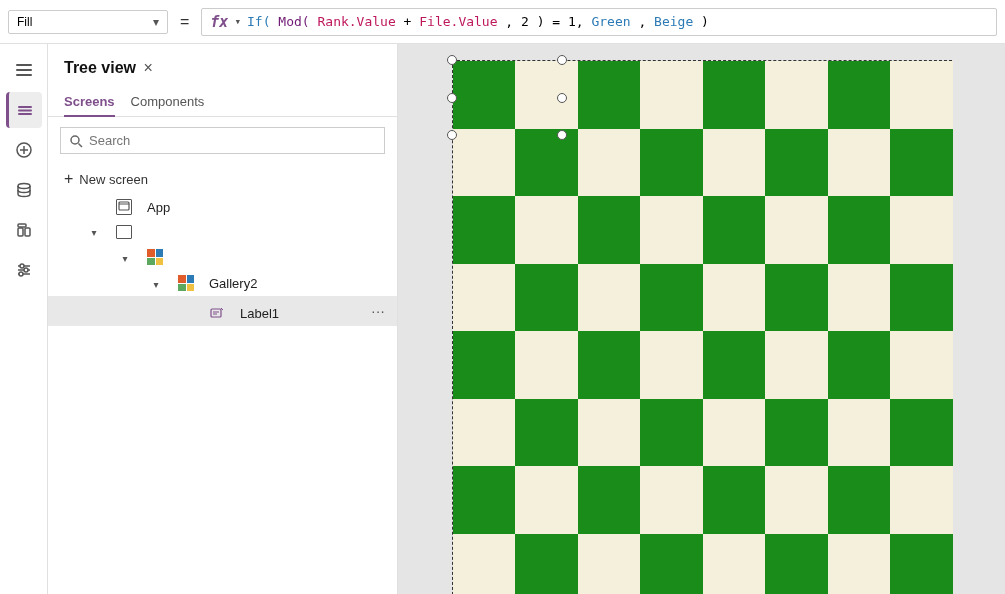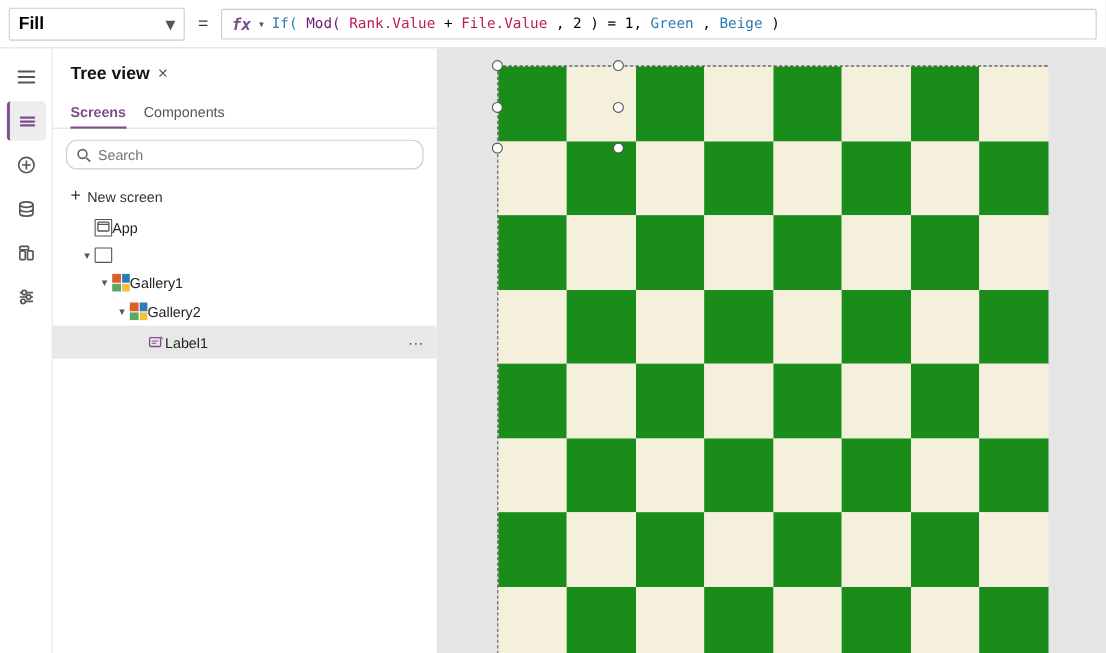--- a/index.html
+++ b/index.html
@@ -19,22 +19,21 @@
     .fill-select {
       display: flex;
       align-items: center;
       border: 1px solid #ccc;
       border-radius: 2px;
       padding: 4px 8px;
       background: #fff;
       min-width: 160px;
       cursor: pointer;
       gap: 4px;
-      font-size: 16px;
-      font-weight: bold;
+      font-size: 12px;
     }
     .fill-select .chevron { margin-left: auto; color: #555; }
     .equals-sign { font-size: 16px; color: #333; padding: 0 4px; }
     .formula-bar {
       display: flex;
       align-items: center;
       flex: 1;
       border: 1px solid #ccc;
       border-radius: 2px;
       background: #fff;
@@ -139,21 +138,21 @@
       border-bottom: 2px solid #7f4f8b;
       font-weight: 600;
     }
 
     
     .tree-search {
       margin: 10px 12px;
       display: flex;
       align-items: flex-end;
       border: 1px solid #ccc;
-      border-radius: 10px;
+      border-radius: 0;
       padding: 5px 8px;
       gap: 6px;
       background: #fff;
     }
     .tree-search input {
       border: none;
       outline: none;
       font-size: 13px;
       flex: 1;
       color: #333;
@@ -169,24 +168,24 @@
       cursor: pointer;
       color: #333;
       font-size: 13px;
     }
     .plus-icon { font-size: 16px; color: #333; }
 
     
     .tree-items { overflow-y: auto; flex: 1; }
     .tree-item {
       display: flex;
-      align-items: center;
+      align-items: flex-end;
       padding: 5px 8px;
       cursor: pointer;
-      gap: 0;
+      gap: 15px;
       font-size: 13px;
       color: #222;
       white-space: nowrap;
     }
     .tree-item.selected { background: #e8e8e8; }
     .tree-item .indent1 { width: 16px; flex-shrink: 0; }
     .chevron-btn {
       width: 14px;
       height: 14px;
       display: flex;
@@ -447,21 +446,20 @@
       <div class="tree-item">
         <div class="indent1"></div>
         <div class="indent1"></div>
         <div class="chevron-btn">▾</div>
         <div class="gallery-icon">
           <div></div>
             <div></div>
             <div></div>
             <div></div>
         </div>
-        <span class="item-label">Gallery1</span>
       </div>
 
       <div class="tree-item">
         <div class="indent1"></div>
         <div class="indent1"></div>
         <div class="indent1"></div>
         <div class="chevron-btn">▾</div>
         <div class="gallery-icon">
           <div></div>
             <div></div>

